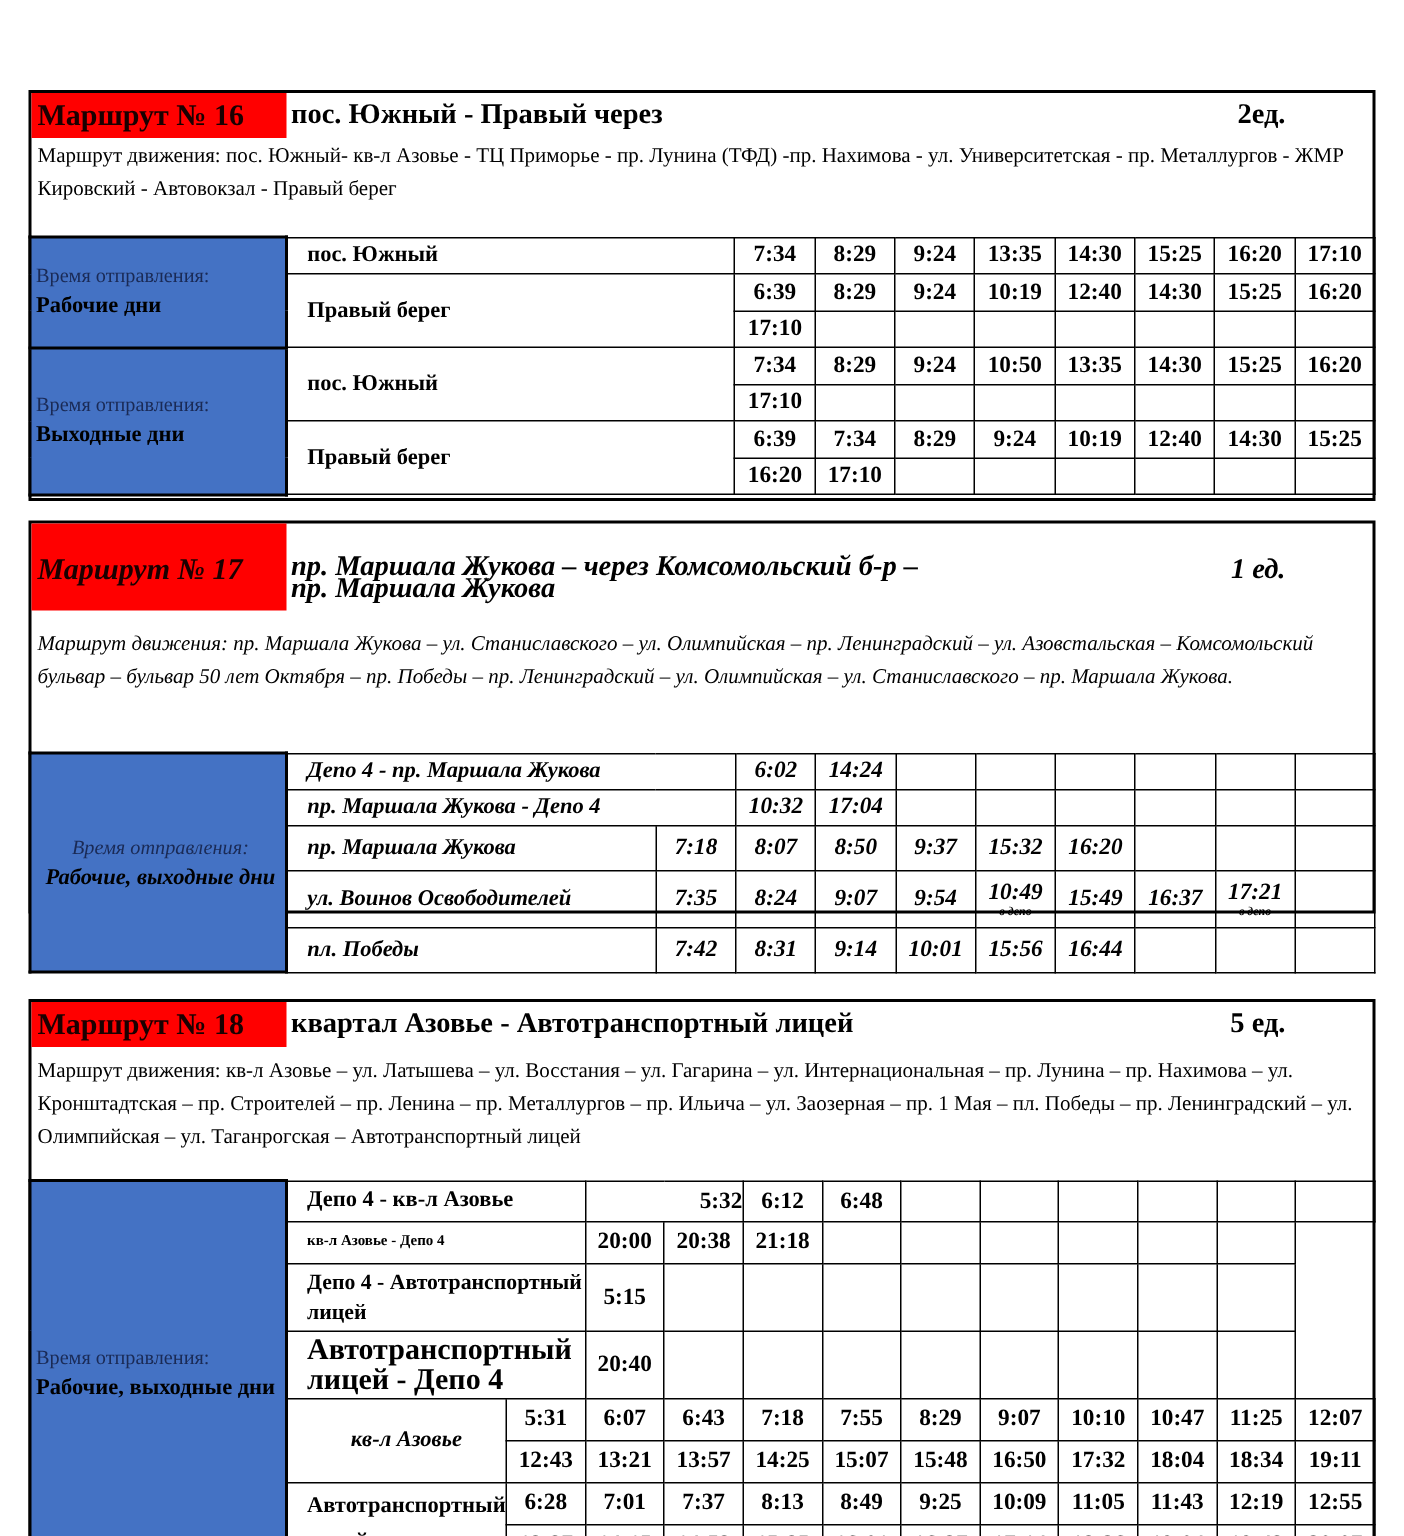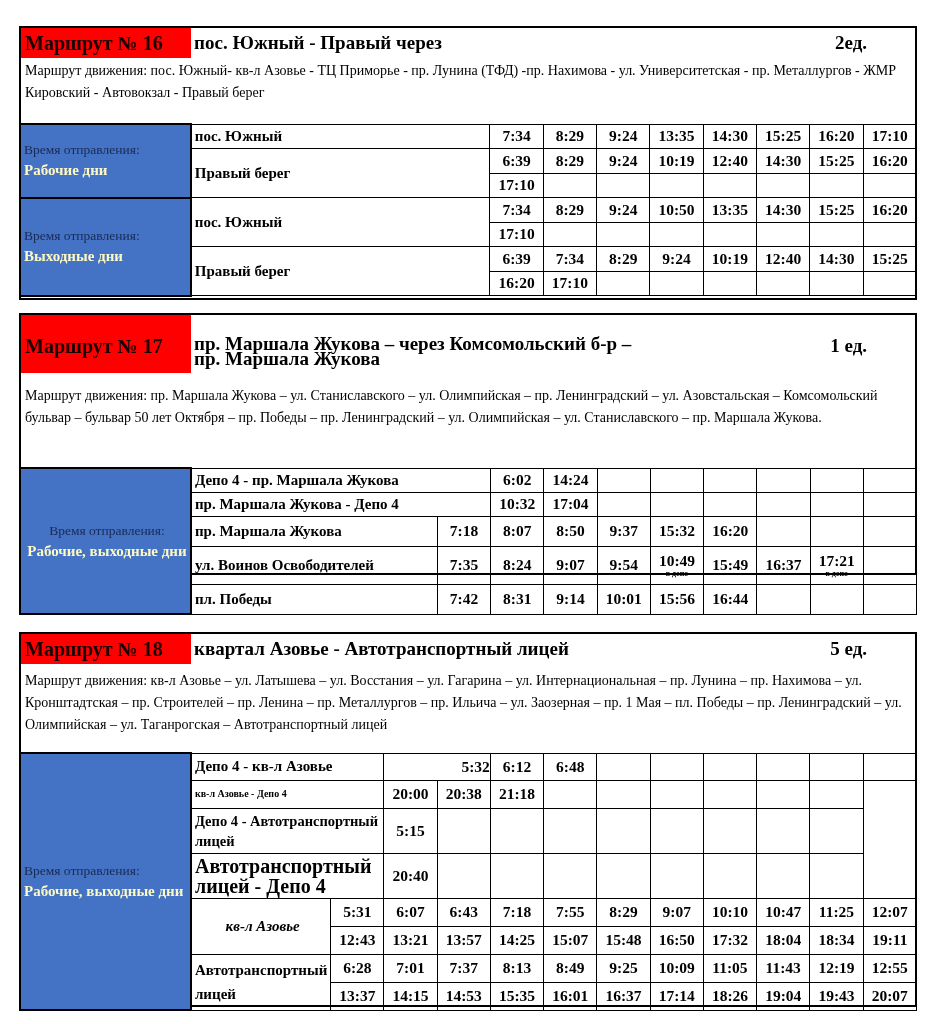--- a/index.html
+++ b/index.html
@@ -1,27 +1,27 @@
 <!DOCTYPE html>
 <html><head>
 <meta charset="utf-8">
 <style>
   html, body { margin:0; padding:0; background:#ffffff; }
   body { width:936px; height:1024px; position:relative; font-family:"Liberation Serif", serif; color:#000; overflow:hidden; }
-  .block { position:absolute; left:19px; width:898px; border:2px solid #000; box-sizing:border-box; background:#fff; }
+  .block { position:absolute; left:19px; width:898px; border:2px solid #000; box-sizing:border-box; background:#fff;margin-top:34px; }
   .hdr { position:relative; height:30px; }
   .route-no { position:absolute; left:0; top:0; width:170px; height:30px; background:#ff0000; font-weight:bold; font-size:20px; line-height:30px; padding-left:4px; box-sizing:border-box; color:#1a0000; }
   .route-title { position:absolute; left:173px; top:0; font-weight:bold; font-size:19px; line-height:30px; }
-  .units { position:absolute; right:48px; top:0; font-weight:bold; font-size:19px; line-height:30px; }
+  .units { position:absolute; right:58px; top:0; font-weight:bold; font-size:19px; line-height:30px; }
   .desc { font-size:14px; line-height:22px; padding:2px 4px 0 4px; }
   table { border-collapse:collapse; position:absolute; left:-2px; }
   td { border:1.5px solid #000; padding:0; font-weight:bold; font-size:15.5px; text-align:center; white-space:nowrap; }
-  td.lbl { text-align:left; padding-left:3px; font-size:15px; }
+  td.lbl { text-align:left; padding-left:13px; font-size:15px; }
   td.blue { background:#4472c4; text-align:left; vertical-align:middle; font-weight:normal; color:#1a2a55; font-size:13.5px; padding-left:3px; border:2px solid #000; }
-  td.blue .b { font-weight:bold; color:#fef9c3; font-size:15px; display:block; margin-top:4px; }
+  td.blue .b { font-weight:bold; color:#000000; font-size:15px; display:block; margin-top:4px; }
   td.blue.center { text-align:center; }
   .note { display:block; font-size:8px; line-height:8px; font-weight:bold; }
 </style>
 </head>
 <body>
 
 <div class="block" style="top:26px;height:274px;">
   <div class="hdr">
     <div class="route-no">Маршрут № 16</div>
     <div class="route-title">пос. Южный - Правый через</div>
@@ -108,21 +108,21 @@
           <td></td>
           <td></td>
           <td></td>
           <td></td>
           <td></td>
         </tr>
       </tbody>
   </table>
 </div>
 
-<div class="block" style="top:313px;height:262px;">
+<div class="block" style="top:313px;height:262px;font-style:italic;">
   <div class="hdr" style="height:58px;">
     <div class="route-no" style="height:58px;line-height:62px;">Маршрут № 17</div>
     <div class="route-title" style="line-height:28px;top:15px;">пр. Маршала Жукова – через Комсомольский б-р –</div>
     <div class="route-title" style="line-height:28px;top:30px;">пр. Маршала Жукова</div>
     <div class="units" style="line-height:62px;height:58px;">1 ед.</div>
   </div>
   <div class="desc" style="padding-top:12px;">Маршрут движения: пр. Маршала Жукова – ул. Станиславского – ул. Олимпийская – пр. Ленинградский – ул. Азовстальская – Комсомольский бульвар – бульвар 50 лет Октября – пр. Победы – пр. Ленинградский – ул. Олимпийская – ул. Станиславского – пр. Маршала Жукова.</div>
   <table style="top:152px;width:898px;">
     <colgroup>
         <col style="width:171px">

